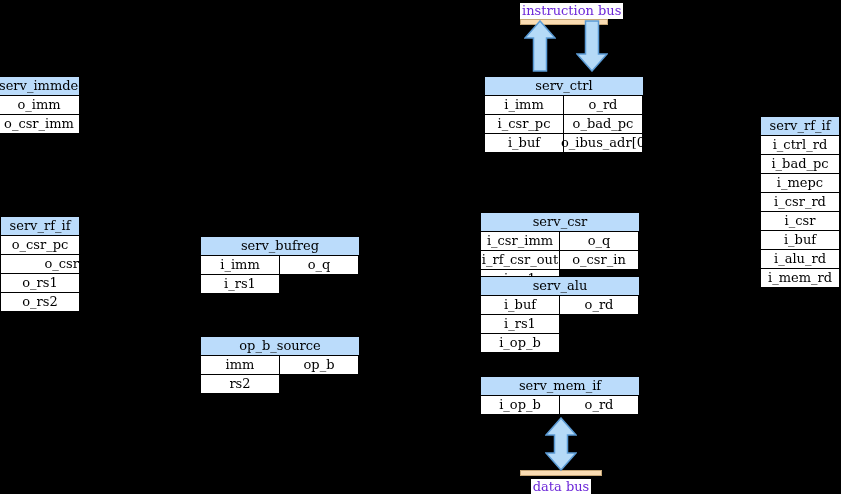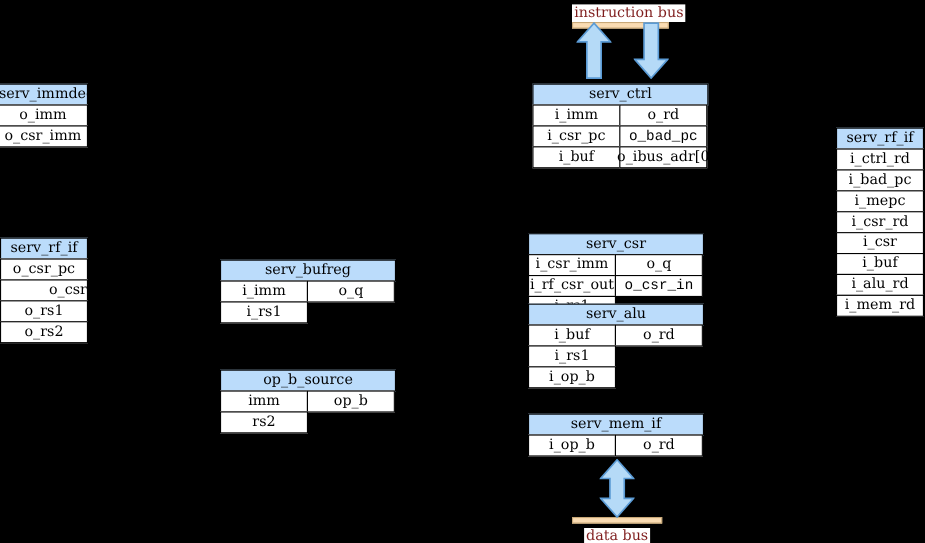--- a/index.html
+++ b/index.html
@@ -67,21 +67,21 @@
   }
   .bus-bar {
     background: #fadcb3;
     border: 1px solid #c8a878;
     box-sizing: border-box;
     height: 6px;
     width: 100%;
   }
   .bus-label {
     background: #ffffff;
-    color: #7f1d1d;
+    color: #6d28d9;
     font-size: 13px;
     line-height: 16px;
     text-align: center;
     white-space: nowrap;
     display: inline-block;
     padding: 0 2px;
   }
   .bus-label-wrap {
     text-align: center;
     width: 100%;
@@ -144,36 +144,36 @@
       </div>
     </div>
     <div class="block" style="left: 484px; top: 76px; width: 160px;">
       <div class="block-title" style="width: 160px;">serv_ctrl</div>
       <div class="row">
         <div class="cell" style="width: 80px;">i_imm</div>
         <div class="cell" style="width: 80px;">o_rd</div>
       </div>
       <div class="row">
         <div class="cell" style="width: 80px;">i_csr_pc</div>
-        <div class="cell" style="width: 80px; font-family: Liberation Mono, monospace;">o_bad_pc</div>
+        <div class="cell" style="width: 80px;">o_bad_pc</div>
       </div>
       <div class="row">
         <div class="cell" style="width: 80px;">i_buf</div>
         <div class="cell overflow" style="width: 80px;">o_ibus_adr[0]</div>
       </div>
     </div>
     <div class="block" style="left: 480px; top: 176px; width: 160px;">
       <div class="block-title" style="width: 160px; margin-top: 36px;">serv_csr</div>
       <div class="row">
         <div class="cell" style="width: 80px;">i_csr_imm</div>
         <div class="cell" style="width: 80px;">o_q</div>
       </div>
       <div class="row">
         <div class="cell" style="width: 80px;">i_rf_csr_out</div>
-        <div class="cell" style="width: 80px; font-family: Liberation Mono, monospace;">o_csr_in</div>
+        <div class="cell" style="width: 80px;">o_csr_in</div>
       </div>
       <div class="row">
         <div class="cell" style="width: 80px;">i_rs1</div>
         <div class="cell empty" style="width: 80px;"></div>
       </div>
     </div>
     <div class="block" style="left: 480px; top: 276px; width: 160px;">
       <div class="block-title" style="width: 160px;">serv_alu</div>
       <div class="row">
         <div class="cell" style="width: 80px;">i_buf</div>

